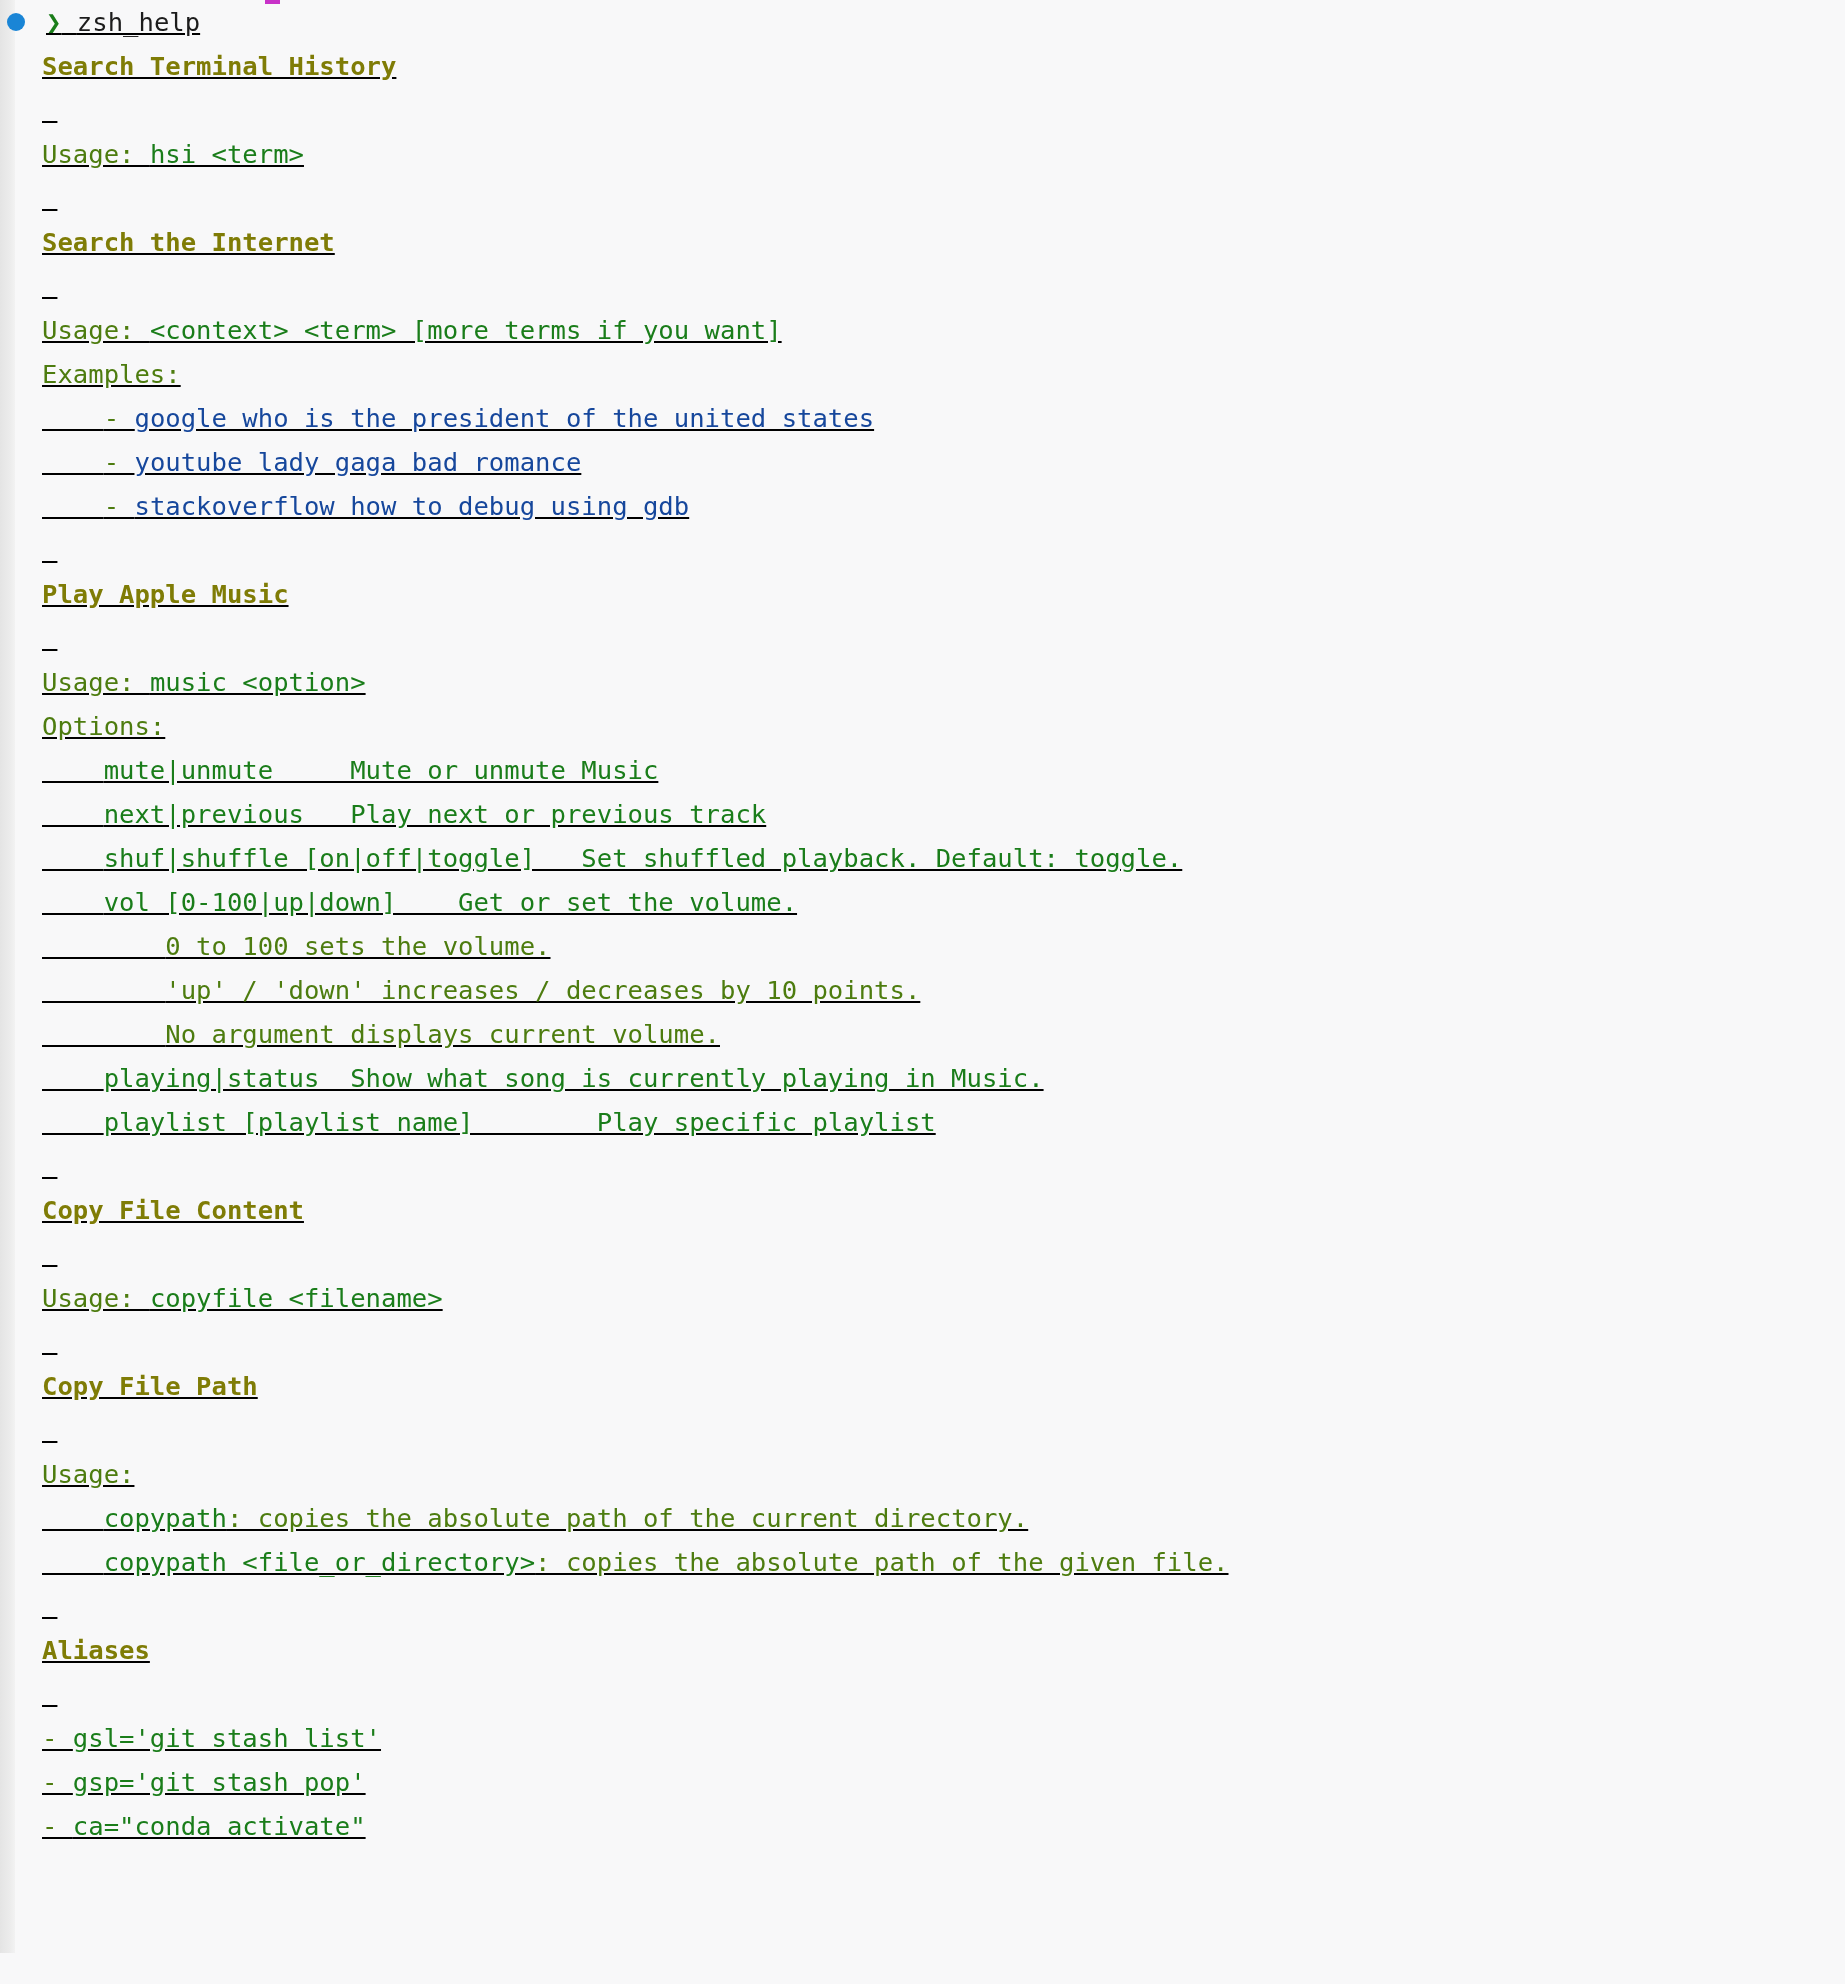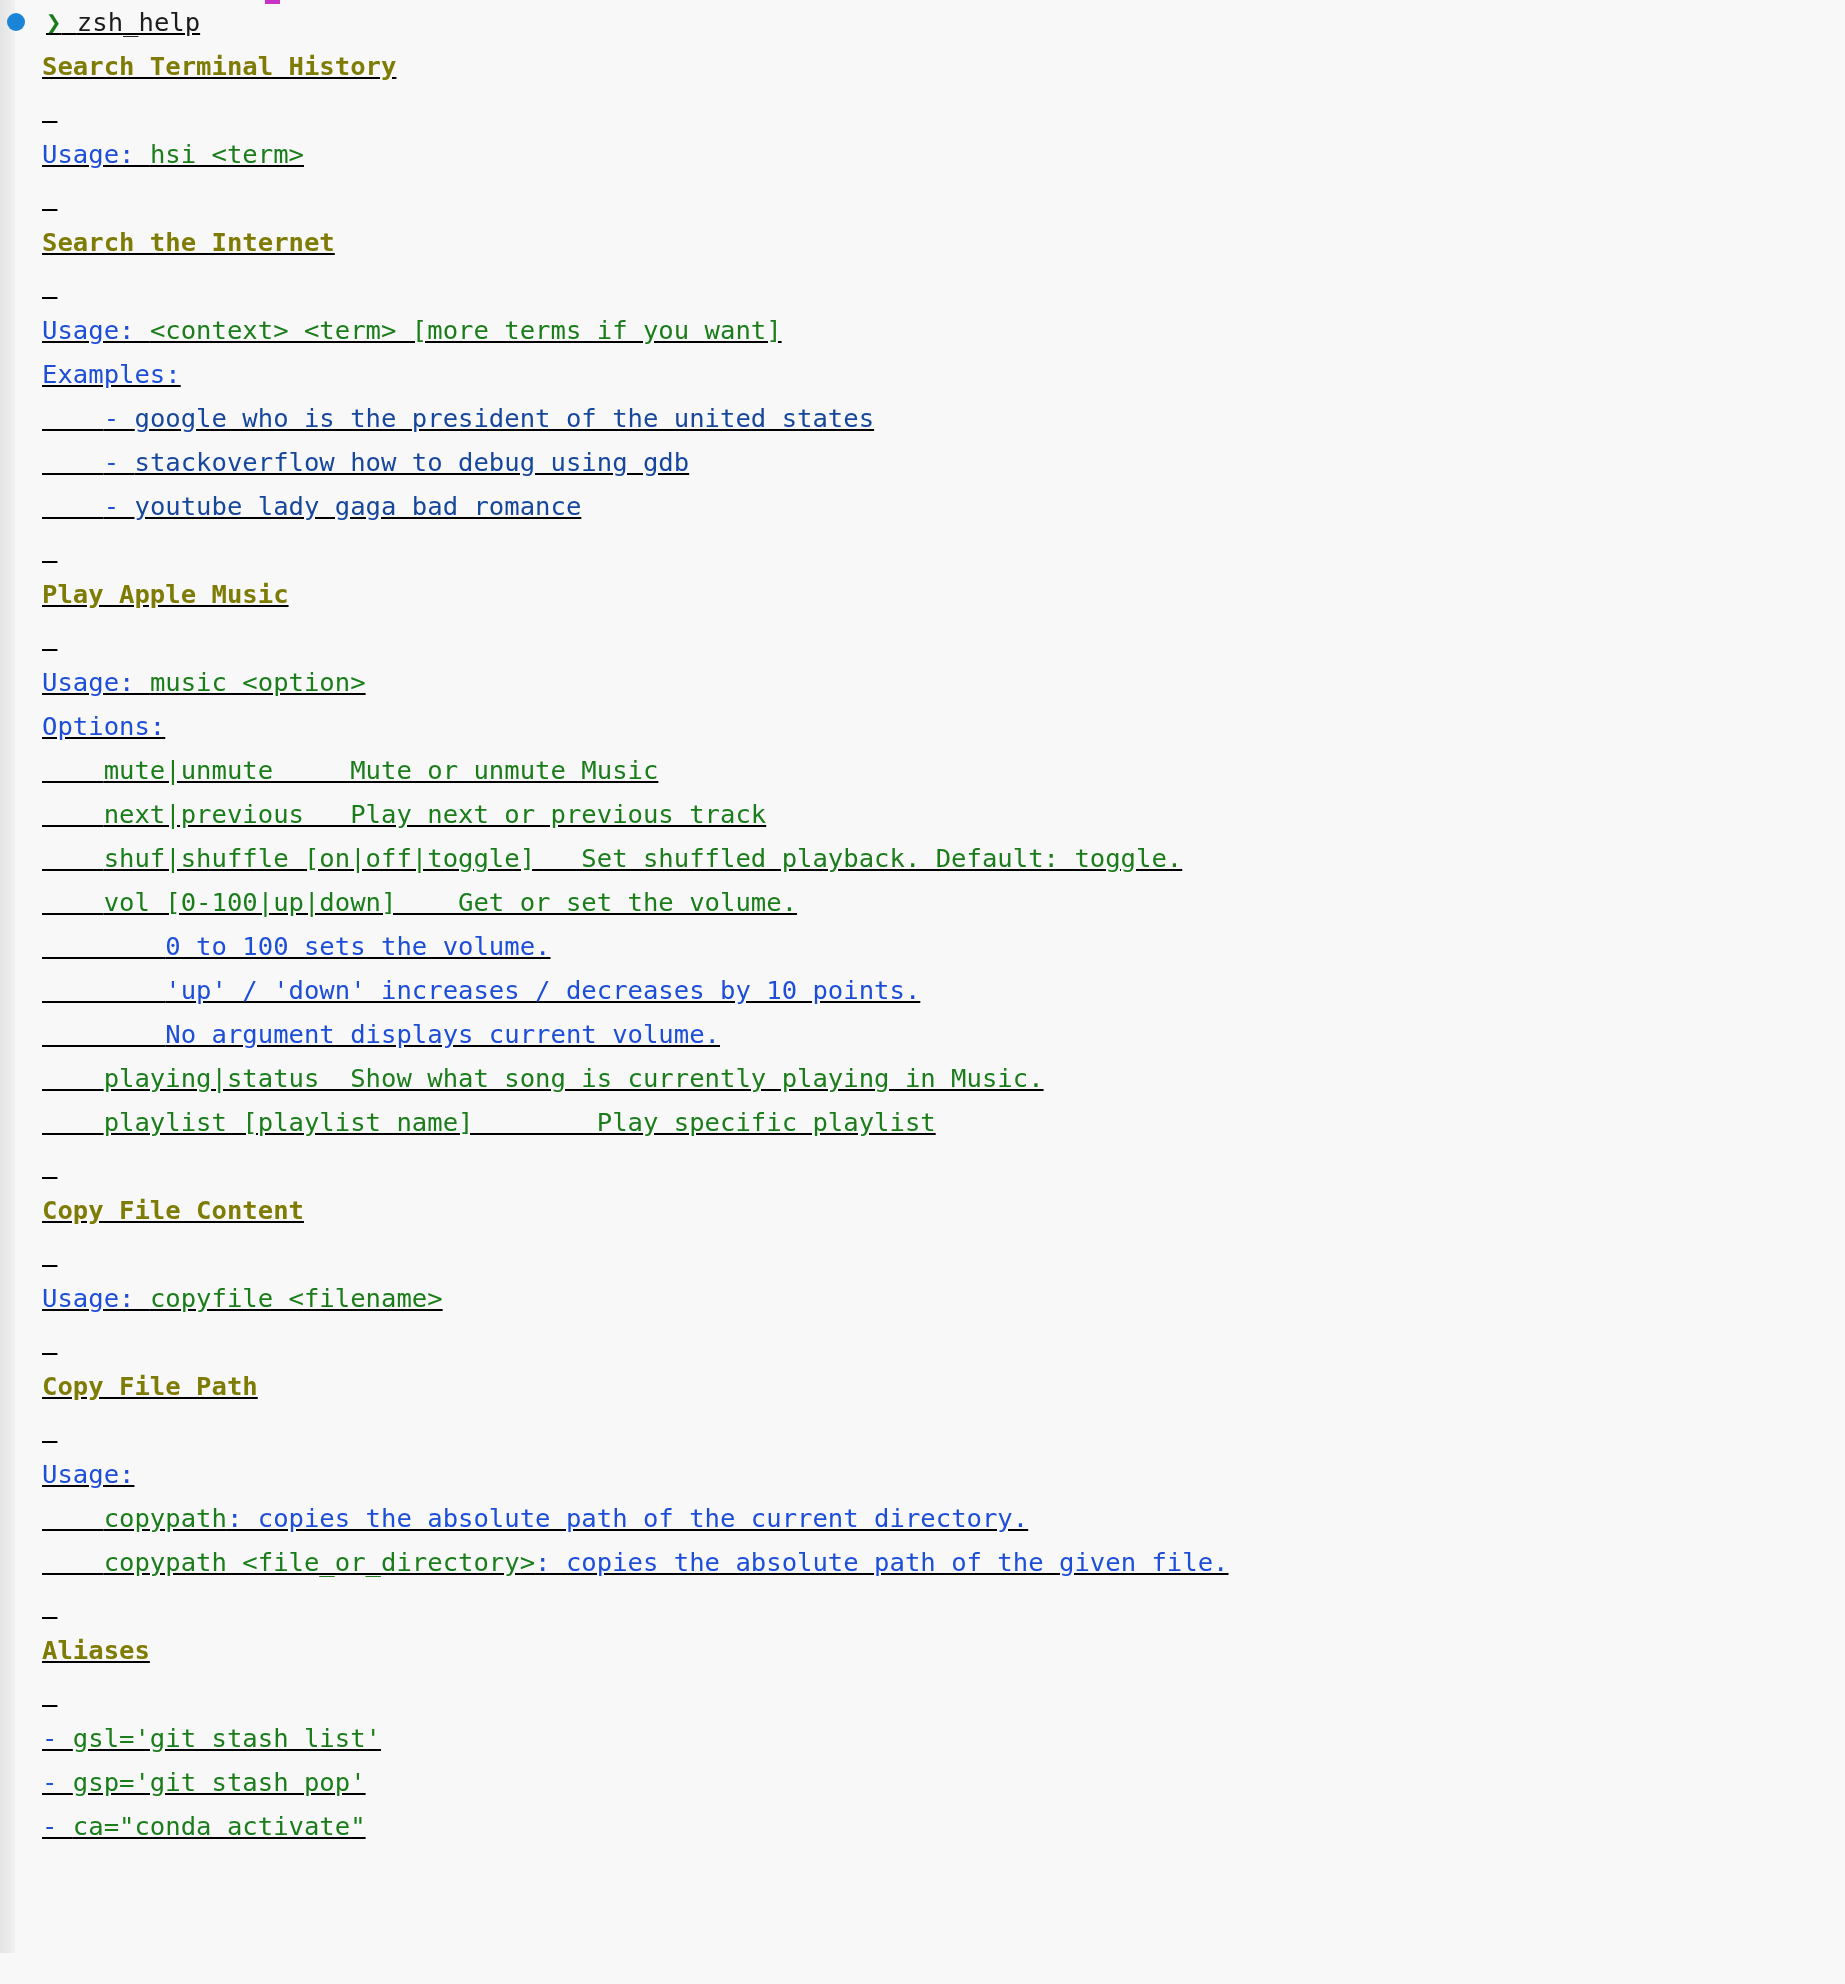--- a/index.html
+++ b/index.html
@@ -68,21 +68,21 @@
     border-radius: 50%;
     background: #1a85d6;
   }
   .prompt-chev {
     color: #1a7d1a;
     font-weight: bold;
   }
   .c-head   { color: #7f7c06; font-weight: bold; }
   .c-green  { color: #1a7d1a; }
   .c-blue   { color: #16479c; text-align: center; }
-  .c-dark   { color: #1d4ed8; }
+  .c-dark   { color: #4d7c0f; }
   .c-cmd    { color: #1c1c1c; }
   .magenta-mark {
     position: absolute;
     left: 265px;
     top: 0px;
     width: 15px;
     height: 3.6px;
     background: #c832c8;
   }
 </style>
@@ -100,22 +100,22 @@
   <div class="line"><span class="c-head">Search Terminal History</span></div>
   <div class="line"> </div>
   <div class="line"><span class="c-dark">Usage: </span><span class="c-green">hsi &lt;term&gt;</span></div>
   <div class="line"> </div>
 
   <div class="line"><span class="c-head">Search the Internet</span></div>
   <div class="line"> </div>
   <div class="line"><span class="c-dark">Usage: </span><span class="c-green">&lt;context&gt; &lt;term&gt; [more terms if you want]</span></div>
   <div class="line"><span class="c-dark">Examples:</span></div>
   <div class="line"><span class="c-dark">    </span><span class="c-dark">- </span><span class="c-blue">google who is the president of the united states</span></div>
+  <div class="line"><span class="c-dark">    </span><span class="c-dark">- </span><span class="c-blue">youtube lady gaga bad romance</span></div>
   <div class="line"><span class="c-dark">    </span><span class="c-dark">- </span><span class="c-blue">stackoverflow how to debug using gdb</span></div>
-  <div class="line"><span class="c-dark">    </span><span class="c-dark">- </span><span class="c-blue">youtube lady gaga bad romance</span></div>
   <div class="line"> </div>
 
   <div class="line"><span class="c-head">Play Apple Music</span></div>
   <div class="line"> </div>
   <div class="line"><span class="c-dark">Usage: </span><span class="c-green">music &lt;option&gt;</span></div>
   <div class="line"><span class="c-dark">Options:</span></div>
   <div class="line"><span class="c-dark">    </span><span class="c-green">mute|unmute     Mute or unmute Music</span></div>
   <div class="line"><span class="c-dark">    </span><span class="c-green">next|previous   Play next or previous track</span></div>
   <div class="line"><span class="c-dark">    </span><span class="c-green">shuf|shuffle [on|off|toggle]   Set shuffled playback. Default: toggle.</span></div>
   <div class="line"><span class="c-dark">    </span><span class="c-green">vol [0-100|up|down]    Get or set the volume.</span></div>

